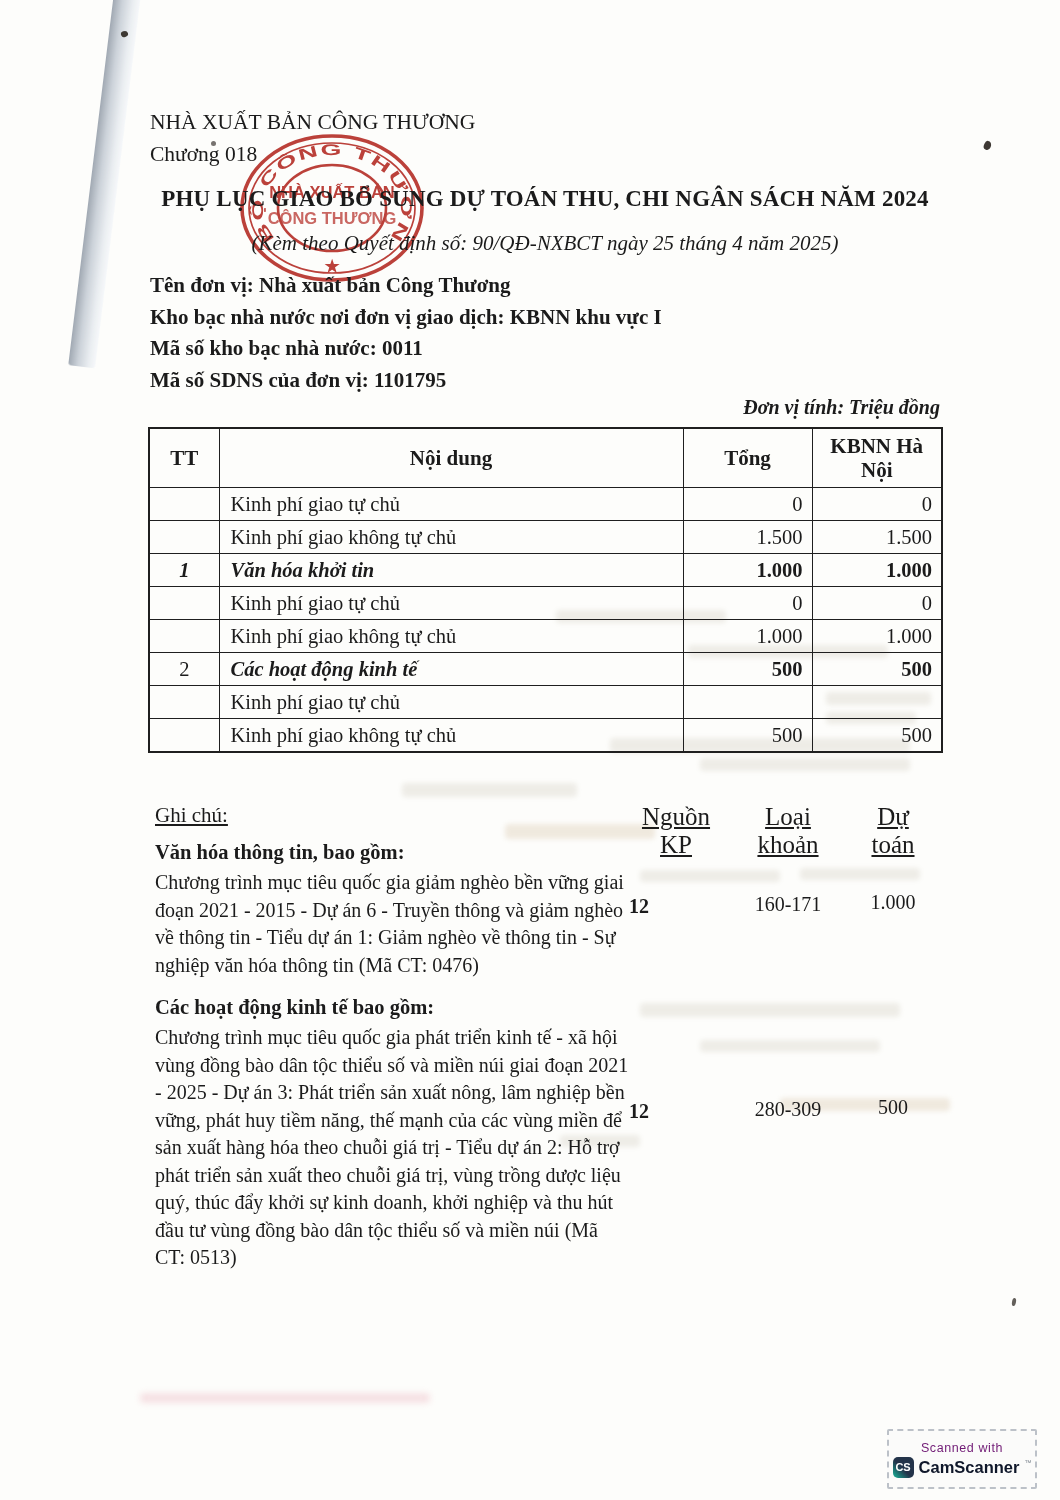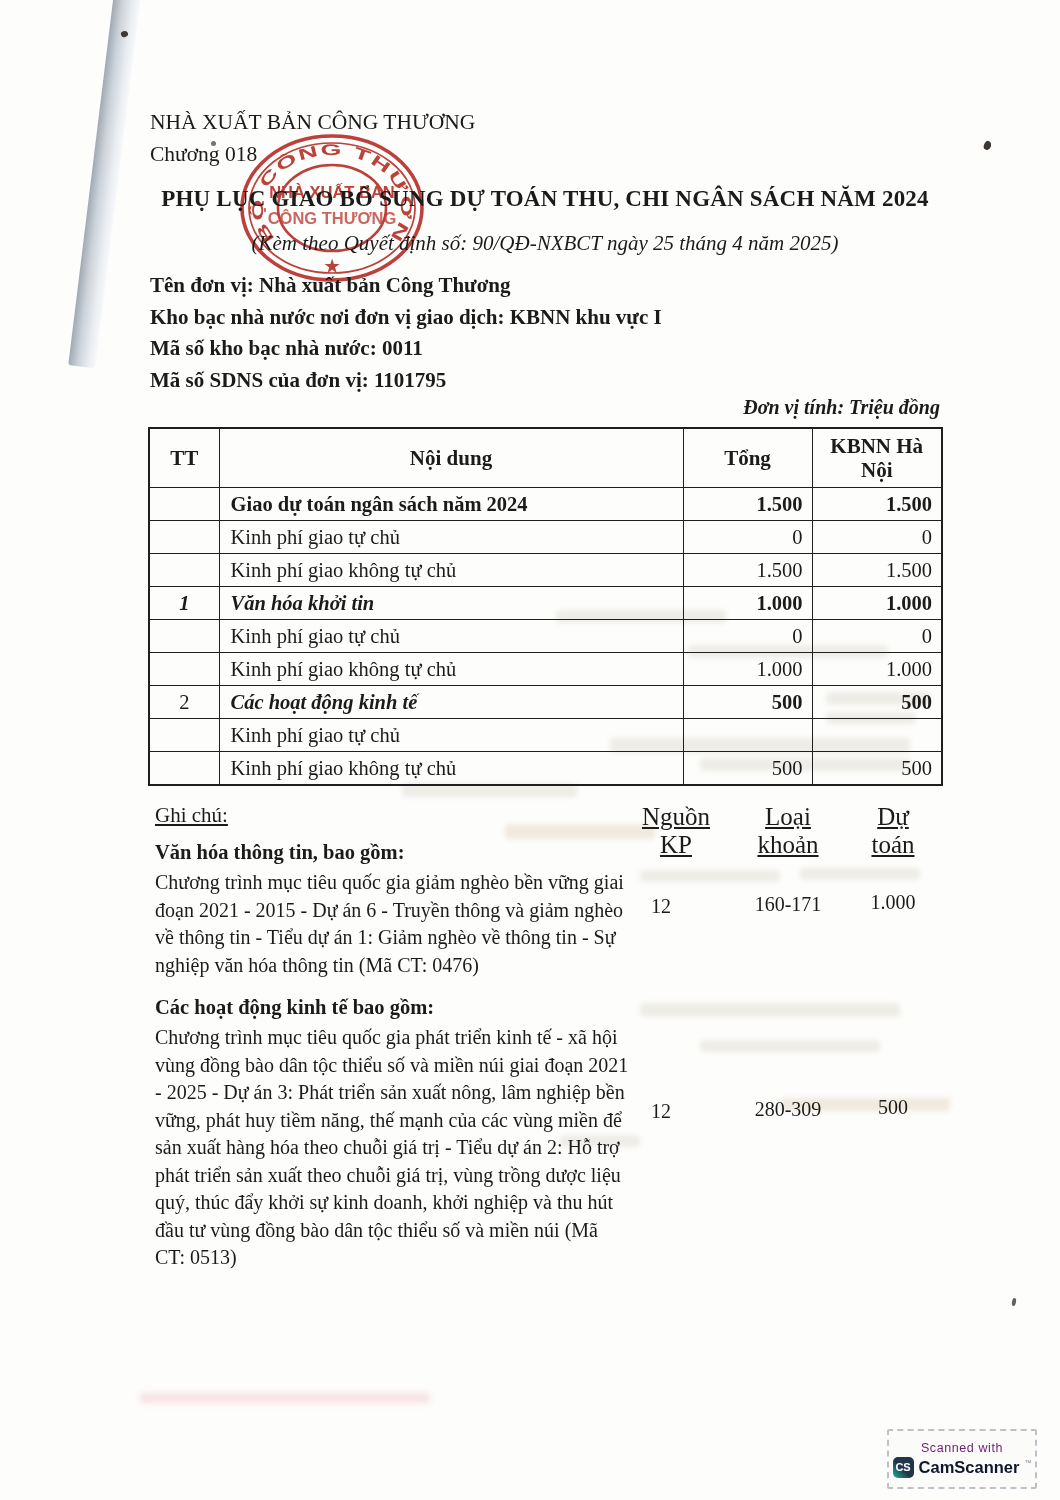--- a/index.html
+++ b/index.html
@@ -46,21 +46,21 @@
   td.itt{font-style:italic;}
   
   .note-label{left:155px;top:803px;font-size:21px;text-decoration:underline;}
   .note-colhead{top:803px;font-size:25px;text-decoration:underline;text-align:center;}
   .nh-0{left:630px;width:92px;}
   .nh-1{left:738px;width:100px;}
   .nh-2{left:858px;width:70px;}
   .note-heading{left:155px;font-size:20.5px;font-weight:bold;}
   .note-body{left:155px;width:474px;font-size:20px;line-height:27.5px;text-align:left;}
   .note-val{font-size:20px;text-align:center;}
-  .nv-kp{left:626px;width:70px;}
+  .nv-kp{left:604px;width:70px;font-weight:bold;}
   .nv-lk{left:738px;width:100px;}
   .nv-dt{left:853px;width:80px;}
   
   .cs-badge{
     left:887px;top:1429px;width:146px;height:56px;
     border:2px dashed #bcc1c8;background:#fbfbfa;border-radius:2px;
     display:flex;flex-direction:column;align-items:center;justify-content:center;gap:2px;
     font-family:"Liberation Sans", sans-serif;
   }
   .cs-line1{font-size:12.5px;color:#701a75;letter-spacing:.6px;text-align:right;}
@@ -139,26 +139,20 @@
         <col style="width:129px">
         <col style="width:130px">
       </colgroup>
     <tbody>
         <tr>
       <th>TT</th>
       <th>Nội dung</th>
       <th>Tổng</th>
       <th>KBNN Hà Nội</th>
     </tr>
-    <tr class="strong">
-      <td class="c-tt"></td>
-      <td class="c-nd">Giao dự toán ngân sách năm 2024</td>
-      <td class="c-num">1.500</td>
-      <td class="c-num">1.500</td>
-    </tr>
     <tr>
       <td class="c-tt"></td>
       <td class="c-nd">Kinh phí giao tự chủ</td>
       <td class="c-num">0</td>
       <td class="c-num">0</td>
     </tr>
     <tr>
       <td class="c-tt"></td>
       <td class="c-nd">Kinh phí giao không tự chủ</td>
       <td class="c-num">1.500</td>

